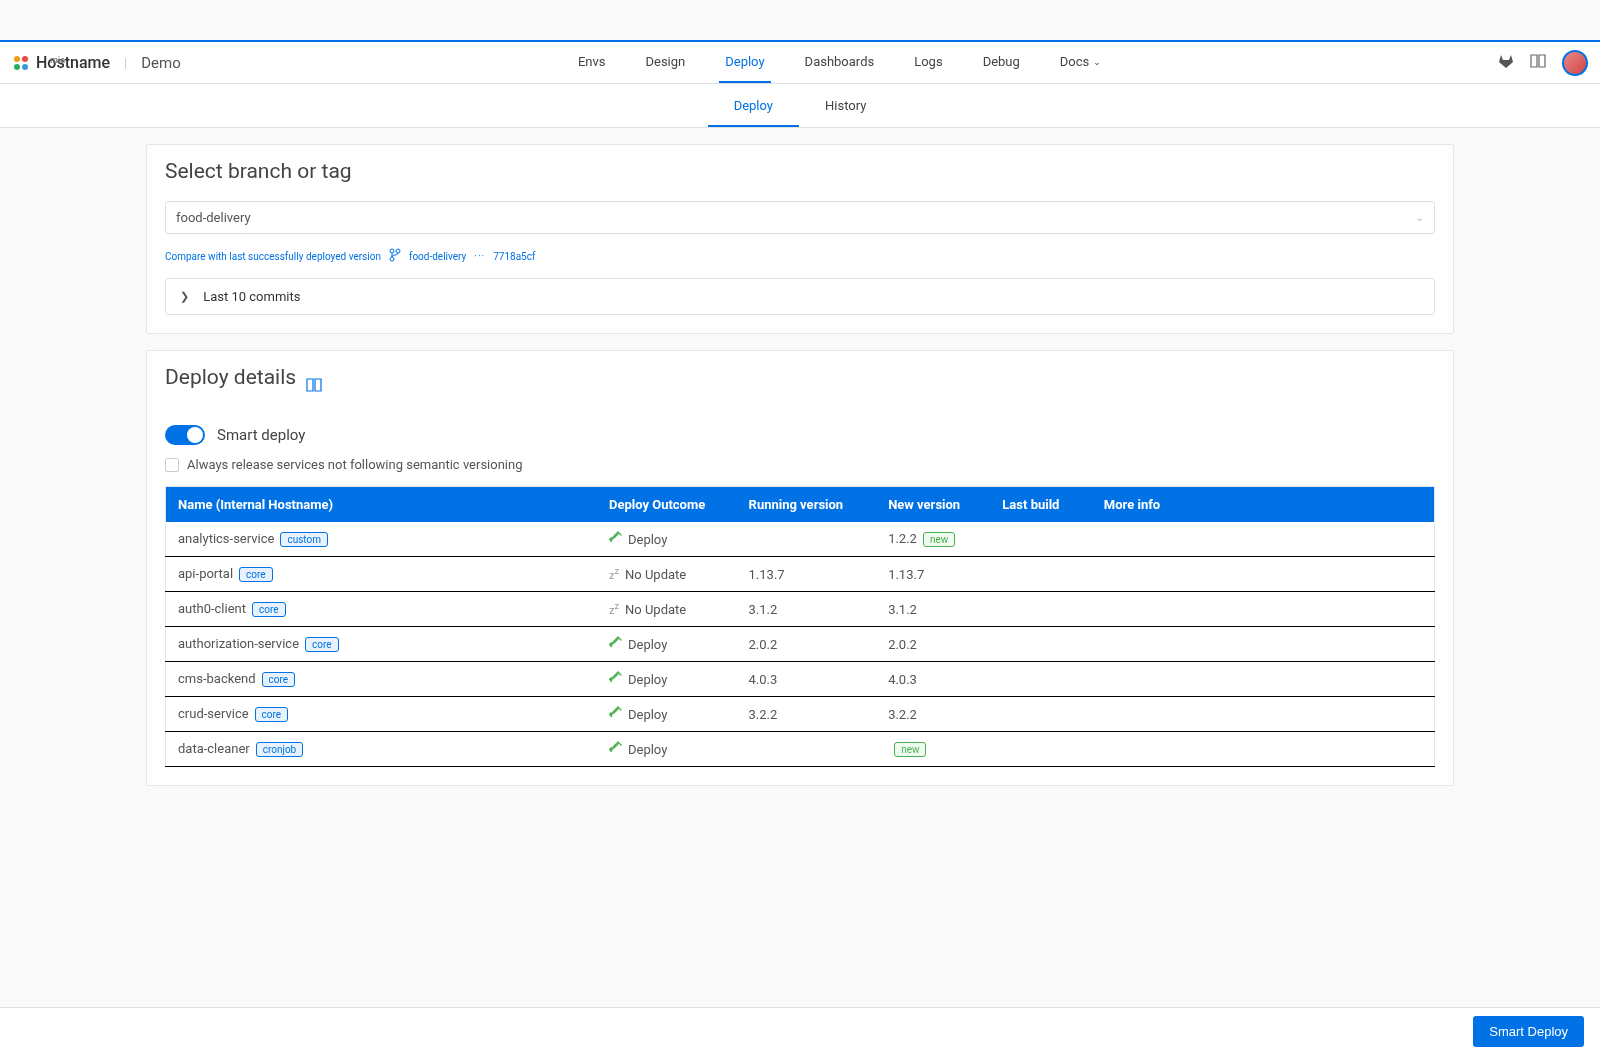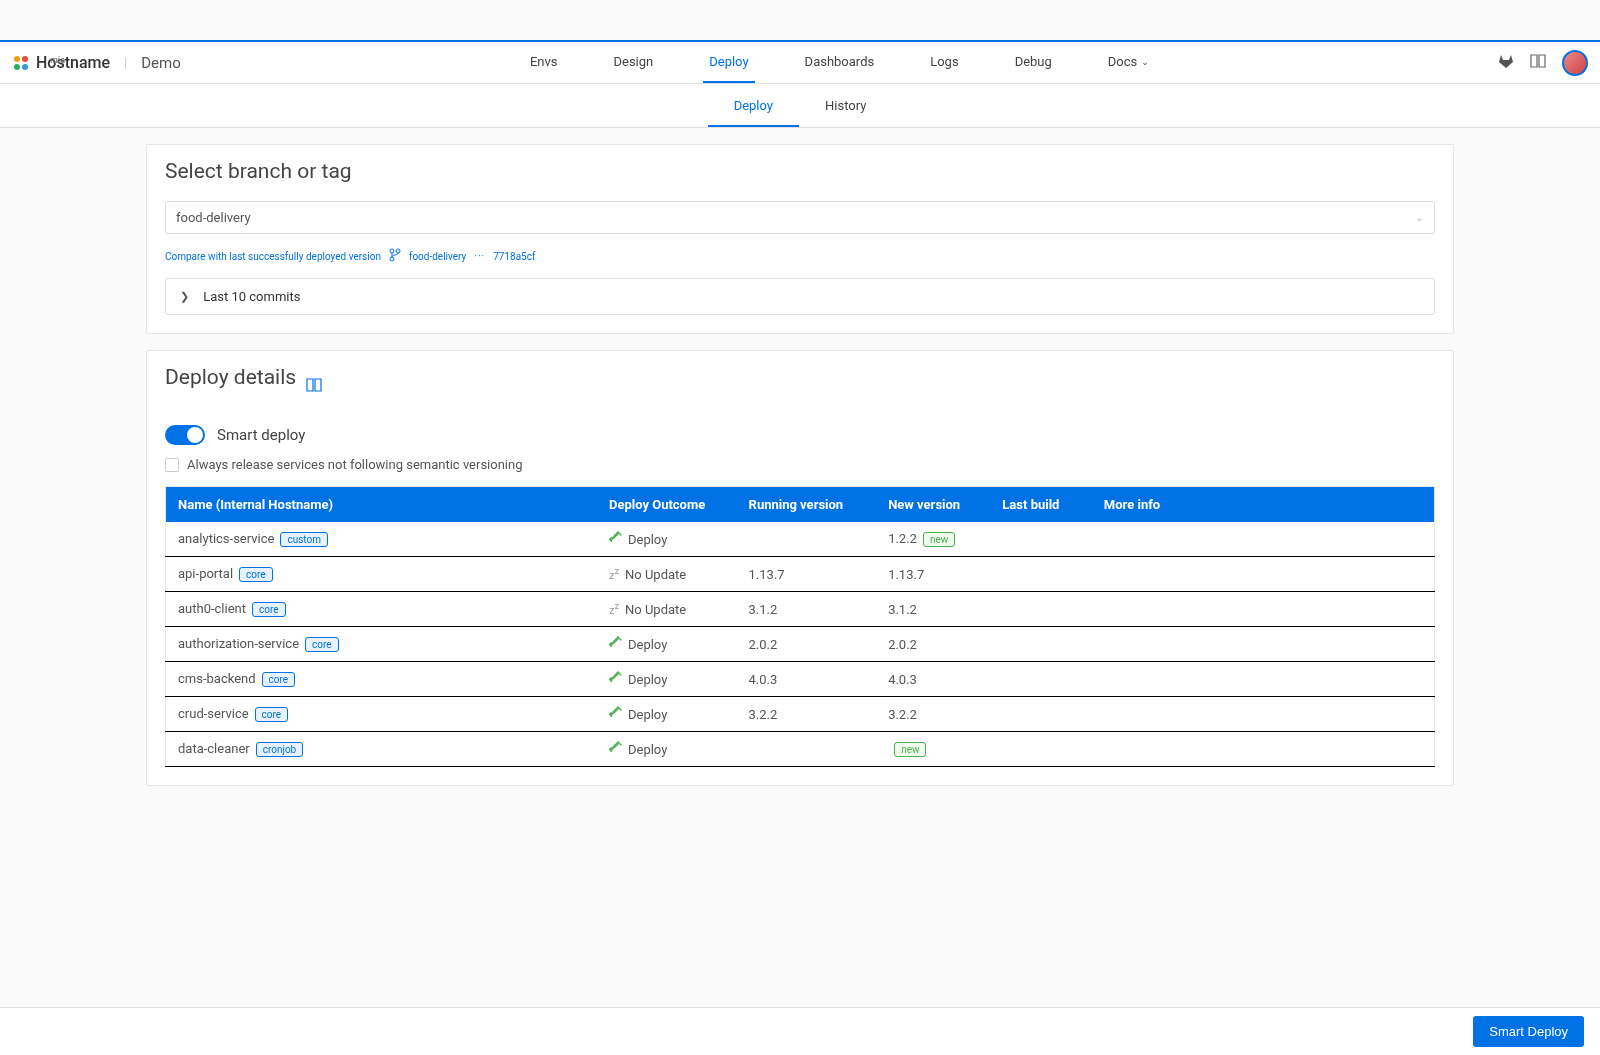--- a/index.html
+++ b/index.html
@@ -30,21 +30,21 @@
 .logo-mark {
   width: 18px; height: 18px;
   position: relative;
 }
 .logo-mark svg { width: 18px; height: 18px; }
 .logo .mia { font-size: 9px; color: #777; position: absolute; top: 2px; left: 38px; }
 .project-divider { color: #ccc; margin: 0 14px; }
 .project-name { color: #555; font-size: 15px; }
 .nav-center {
   display: flex;
-  gap: 44px;
+  gap: 28px;
   margin: 0 auto;
   height: 100%;
   text-align: center;
 }
 .nav-item {
   display: flex;
   align-items: center;
   height: 100%;
   color: #444;
   font-size: 13px;

